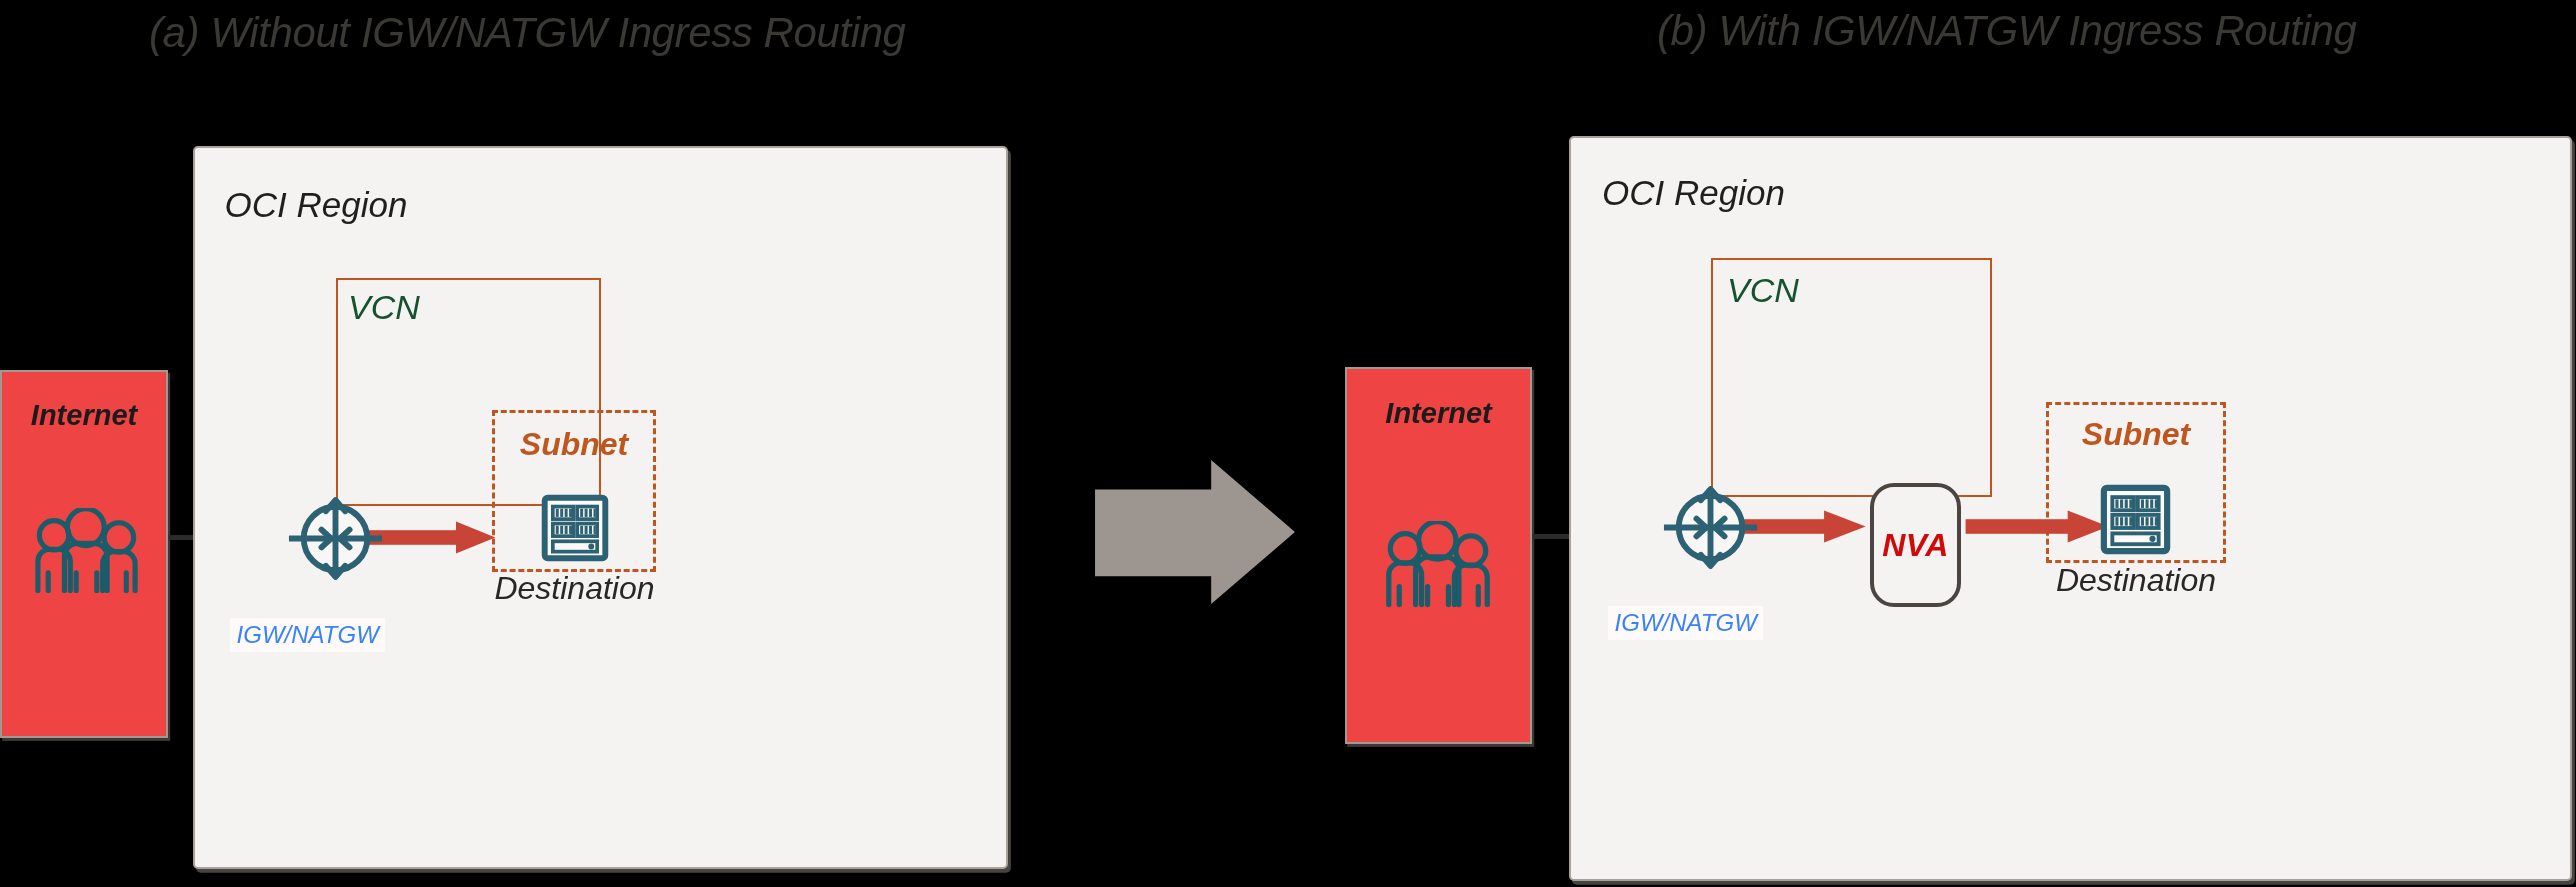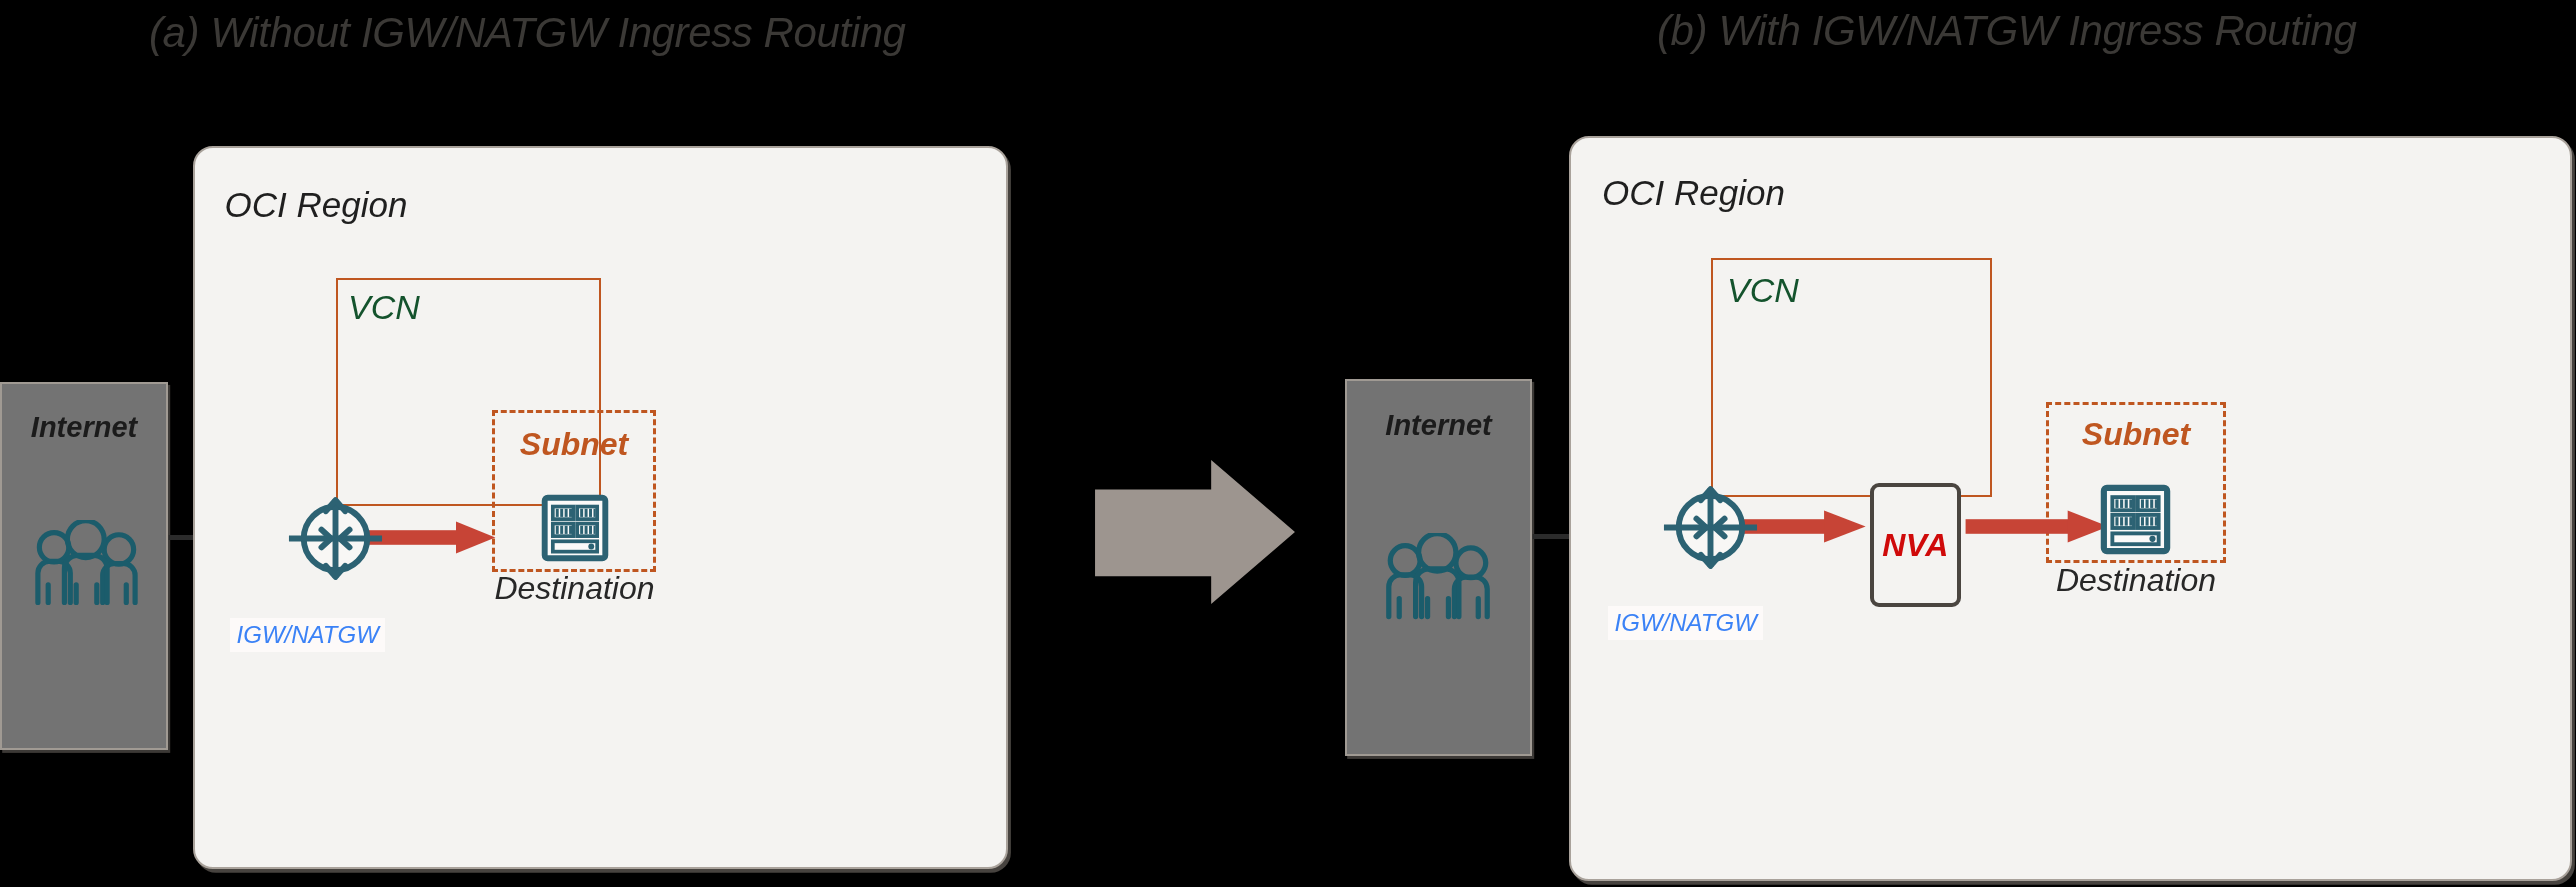--- a/index.html
+++ b/index.html
@@ -30,21 +30,21 @@
     letter-spacing: -0.4px;
   }
   #title-a { left: 149px; top: 8.8px; }
   #title-b { left: 1657px; top: 0px; margin-top: 7px; }
 
   
   .region-card {
     position: absolute;
     background: #f4f3f1;
     border: 2.2px solid #a9a29b;
-    border-radius: 20px;
+    border-radius: 5px;
     box-shadow: 2.9px 3.7px 0 rgba(130,122,114,0.55);
   }
   #region-a { left: 193px;  top: 146px; width: 815px; height: 723px; }
   #region-b { left: 1569px; top: 136px; width: 1003px; height: 745px; }
 
   .region-label {
     position: absolute;
     font-size: 35px;
     color: #1f1f1f;
     font-weight: 400;
@@ -81,24 +81,23 @@
     font-size: 32px;
     font-weight: 700;
     color: #bf5620;
     white-space: nowrap;
     text-align: center;
   }
 
   
   .internet-box {
     position: absolute;
-    background: #737373;
+    background: #ef4444;
     border: 2.9px solid #a09a93;
     box-shadow: 2.2px 2.9px 0 rgba(120,114,107,0.5);
-    margin-top: 12px;
   }
   #internet-a { left: 0px;    top: 370px; width: 168px; height: 368px; }
   #internet-b { left: 1345px; top: 367px; width: 187px; height: 377px; }
 
   .internet-label {
     position: absolute;
     width: 100%;
     text-align: center;
     font-size: 29px;
     font-weight: 700;
@@ -131,21 +130,21 @@
     padding: 2.9px 6.6px;
     white-space: nowrap;
   }
 
   
   #nva-box {
     position: absolute;
     left: 1870px; top: 483px;
     width: 91px; height: 124px;
     border: 4.4px solid #4a4540;
-    border-radius: 9px;
+    border-radius: 24px;
     background: #f4f3f1;
     display: flex;
     align-items: center;
     justify-content: center;
   }
   #nva-label {
     font-size: 32px;
     font-weight: 700;
     color: #cf0a0a;
     letter-spacing: 0.4px;

